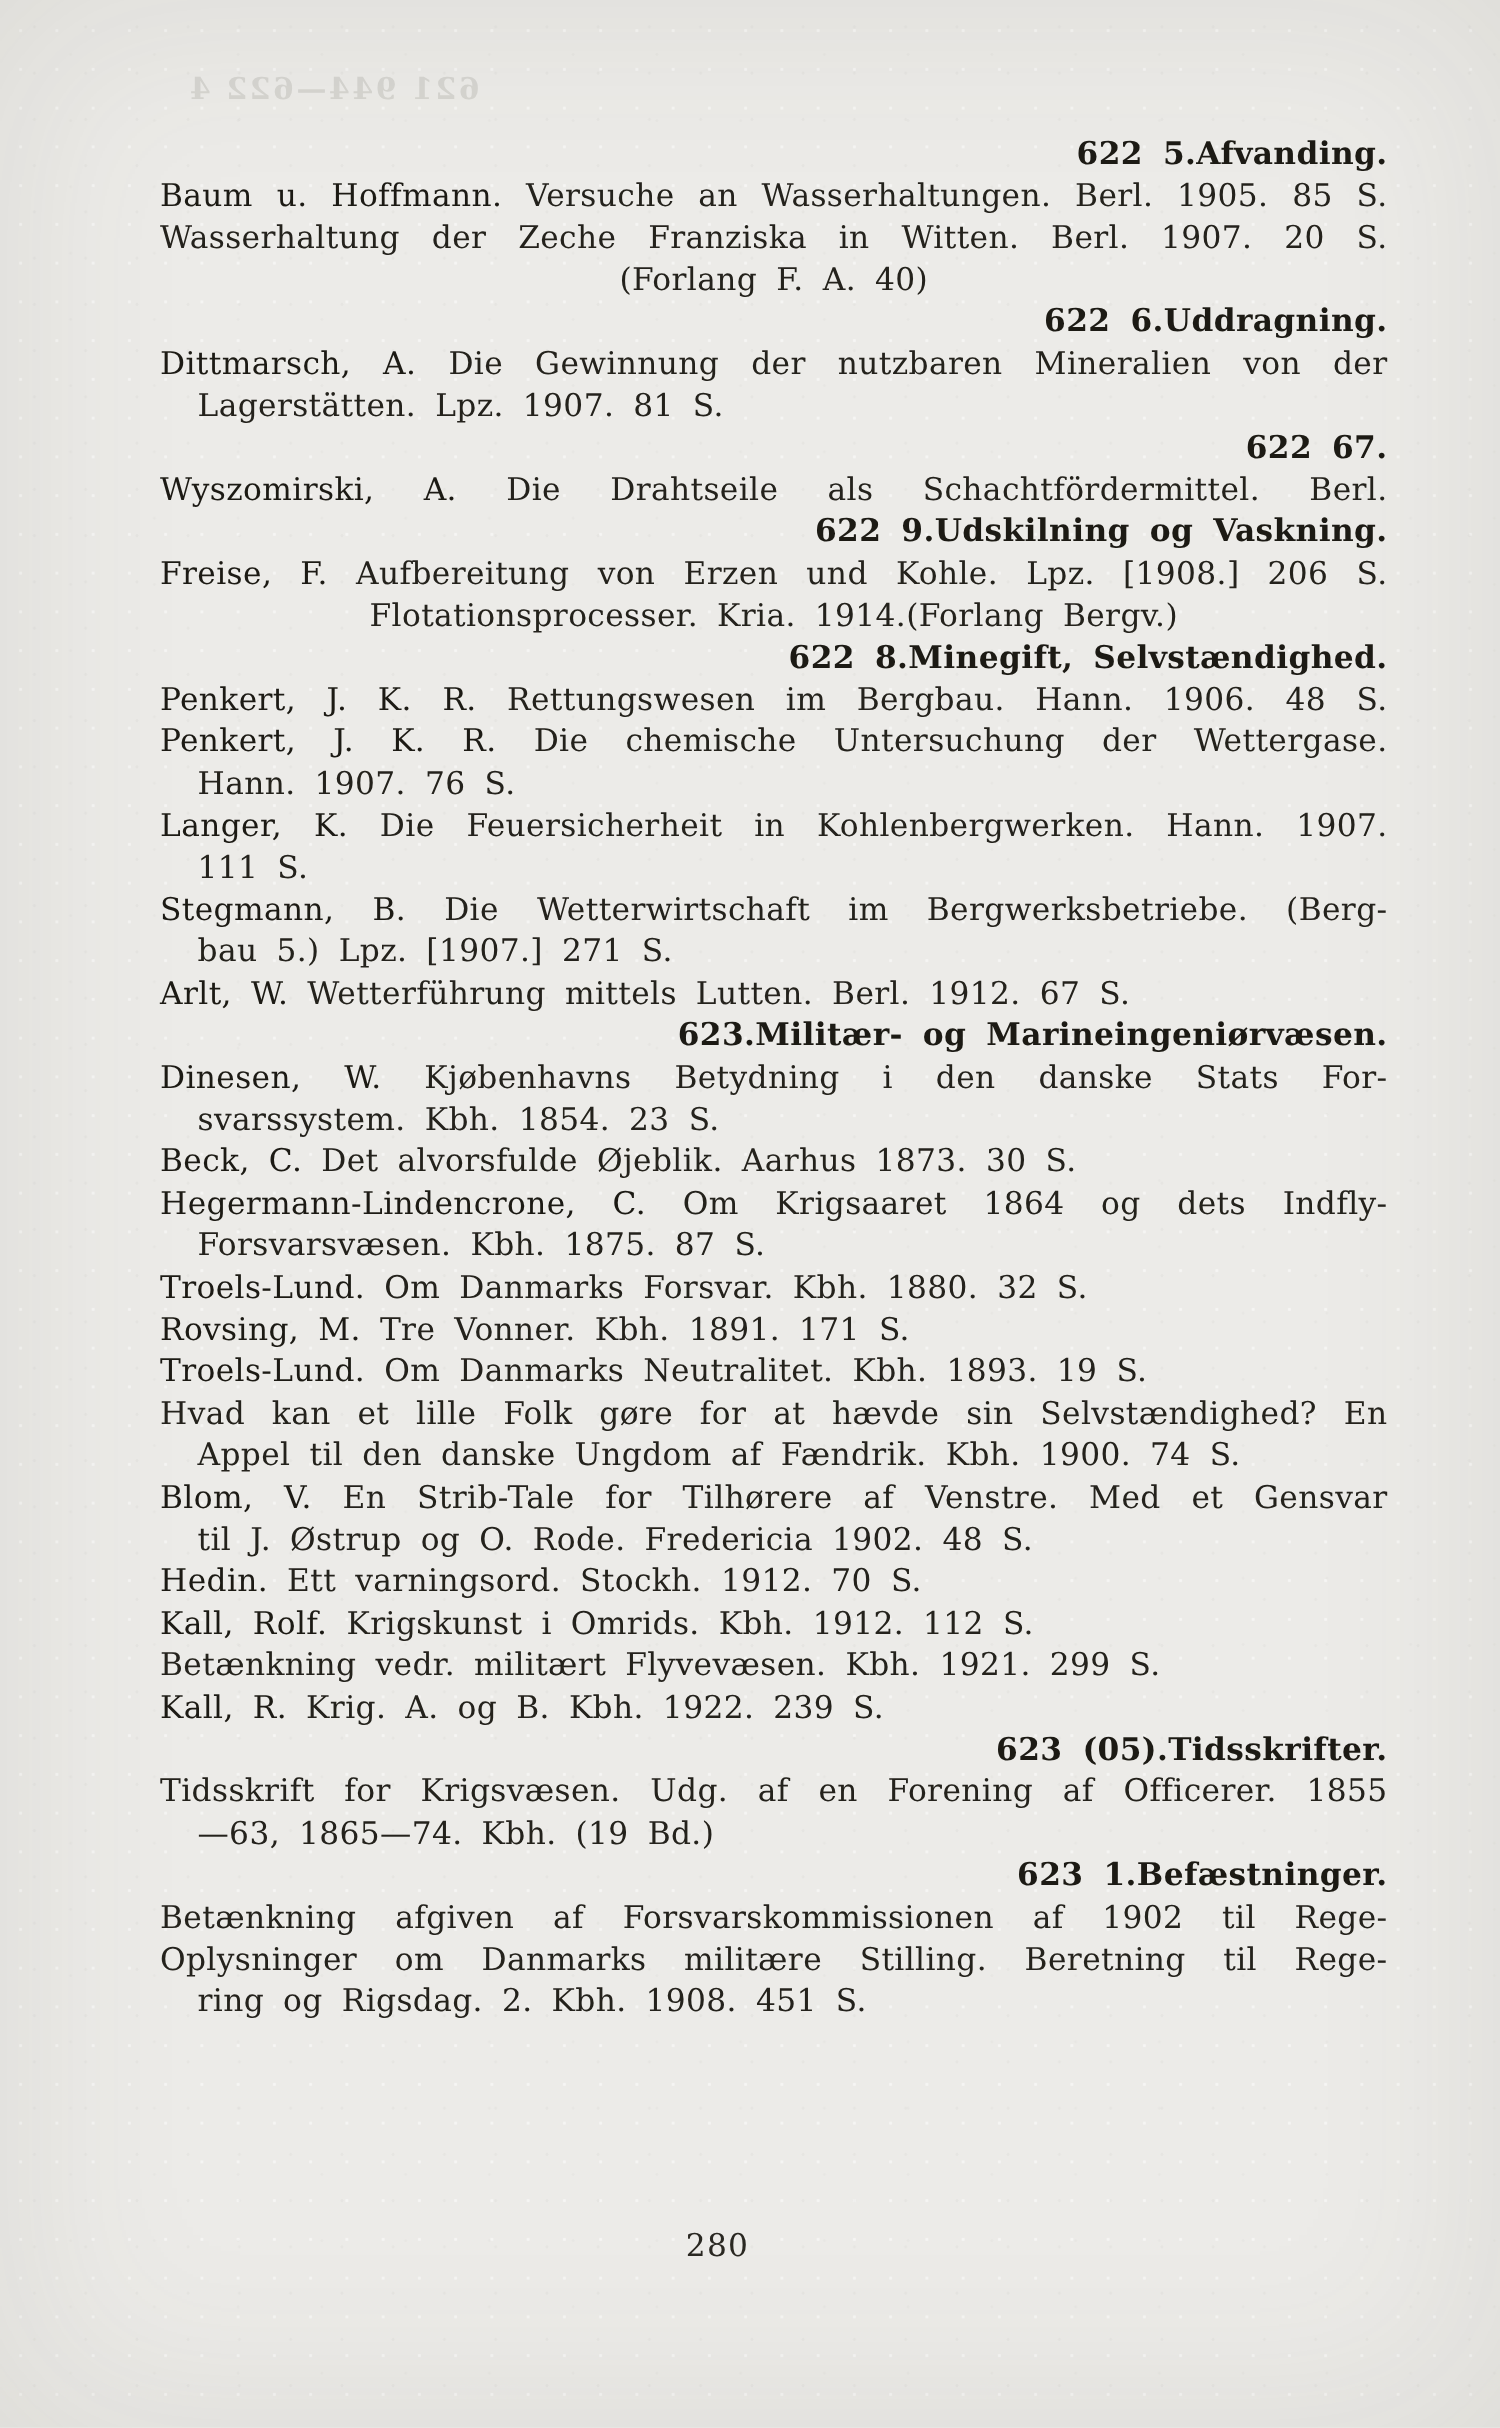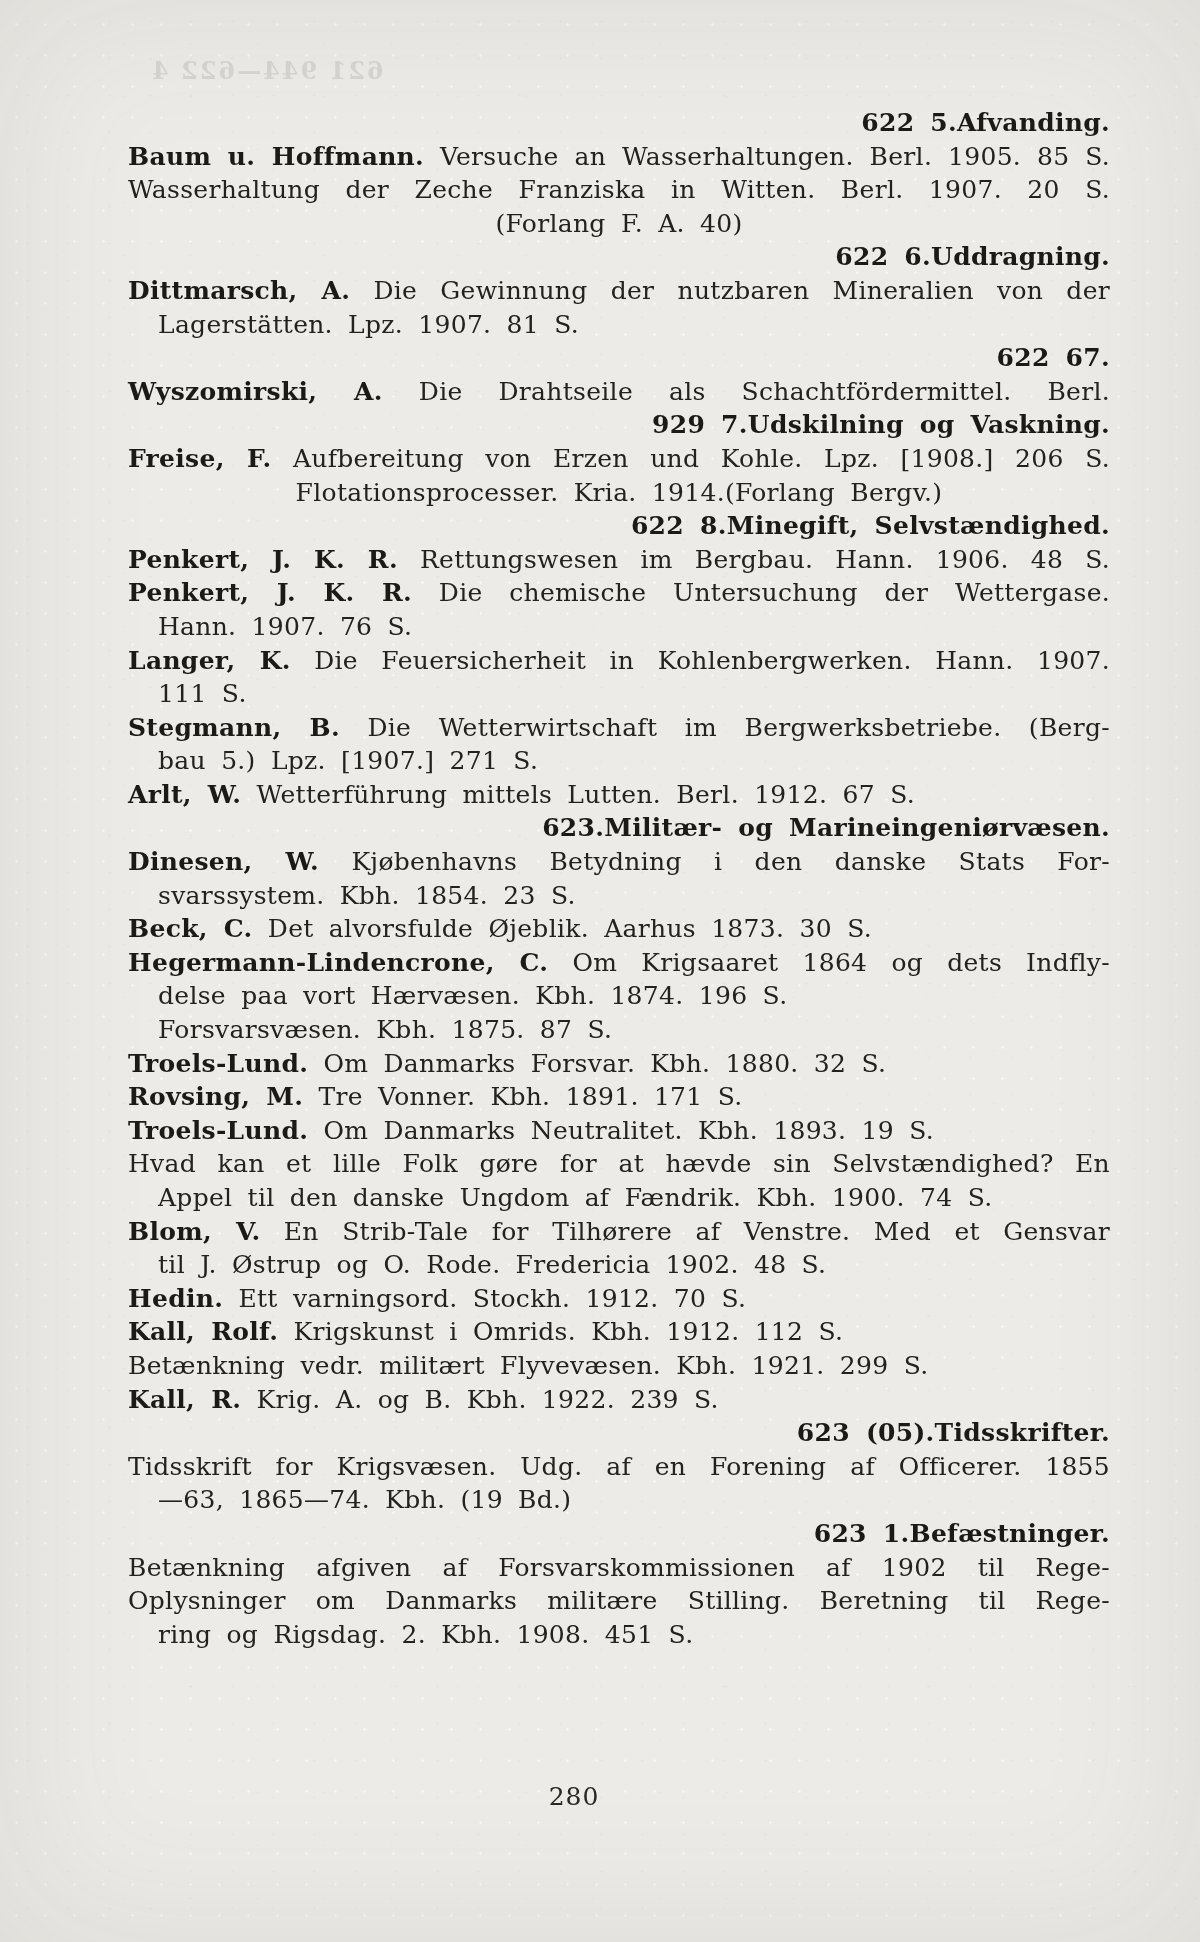--- a/index.html
+++ b/index.html
@@ -41,21 +41,21 @@
   }
   .line {
     height: 33.6px;
     line-height: 33.6px;
     font-size: 25px;
     letter-spacing: 0.3px;
     word-spacing: 7px;
     white-space: normal;
     overflow: visible;
   }
-  .line strong { font-weight: 700; color: #1c1a14; }
+  .line strong { font-weight: 400; color: #1c1a14; }
   .entry.full {
     text-align: justify;
     text-align-last: justify;
   }
   .cont { padding-left: 30px; }
   .sec {
     display: flex;
     justify-content: flex-end;
     font-weight: 700;
     color: #1c1a14;
@@ -95,21 +95,21 @@
         <span>Uddragning.</span>
       </div>
       <div class="line entry full"><strong>Dittmarsch, A.</strong><span> Die Gewinnung der nutzbaren Mineralien von der</span></div>
       <div class="line cont"><span>Lagerstätten. Lpz. 1907. 81 S.</span></div>
       <div class="line sec">
         <span>622 67.</span>
         <span></span>
       </div>
       <div class="line entry full"><strong>Wyszomirski, A.</strong><span> Die Drahtseile als Schachtfördermittel. Berl.</span></div>
       <div class="line sec">
-        <span>929 7.</span>
+        <span>622 9.</span>
         <span>Udskilning og Vaskning.</span>
       </div>
       <div class="line entry full"><strong>Freise, F.</strong><span> Aufbereitung von Erzen und Kohle. Lpz. [1908.] 206 S.</span></div>
       <div class="line split">
         <span>Flotationsprocesser. Kria. 1914.</span>
         <span>(Forlang Bergv.)</span>
       </div>
       <div class="line sec">
         <span>622 8.</span>
         <span>Minegift, Selvstændighed.</span>
@@ -123,21 +123,20 @@
       <div class="line cont"><span>bau 5.) Lpz. [1907.] 271 S.</span></div>
       <div class="line entry"><strong>Arlt, W.</strong><span> Wetterführung mittels Lutten. Berl. 1912. 67 S.</span></div>
       <div class="line sec">
         <span>623.</span>
         <span>Militær- og Marineingeniørvæsen.</span>
       </div>
       <div class="line entry full"><strong>Dinesen, W.</strong><span> Kjøbenhavns Betydning i den danske Stats For-</span></div>
       <div class="line cont"><span>svarssystem. Kbh. 1854. 23 S.</span></div>
       <div class="line entry"><strong>Beck, C.</strong><span> Det alvorsfulde Øjeblik. Aarhus 1873. 30 S.</span></div>
       <div class="line entry full"><strong>Hegermann-Lindencrone, C.</strong><span> Om Krigsaaret 1864 og dets Indfly-</span></div>
-      <div class="line cont"><span>delse paa vort Hærvæsen. Kbh. 1874. 196 S.</span></div>
       <div class="line cont"><span>Forsvarsvæsen. Kbh. 1875. 87 S.</span></div>
       <div class="line entry"><strong>Troels-Lund.</strong><span> Om Danmarks Forsvar. Kbh. 1880. 32 S.</span></div>
       <div class="line entry"><strong>Rovsing, M.</strong><span> Tre Vonner. Kbh. 1891. 171 S.</span></div>
       <div class="line entry"><strong>Troels-Lund.</strong><span> Om Danmarks Neutralitet. Kbh. 1893. 19 S.</span></div>
       <div class="line entry full"><span>Hvad kan et lille Folk gøre for at hævde sin Selvstændighed? En</span></div>
       <div class="line cont"><span>Appel til den danske Ungdom af Fændrik. Kbh. 1900. 74 S.</span></div>
       <div class="line entry full"><strong>Blom, V.</strong><span> En Strib-Tale for Tilhørere af Venstre. Med et Gensvar</span></div>
       <div class="line cont"><span>til J. Østrup og O. Rode. Fredericia 1902. 48 S.</span></div>
       <div class="line entry"><strong>Hedin.</strong><span> Ett varningsord. Stockh. 1912. 70 S.</span></div>
       <div class="line entry"><strong>Kall, Rolf.</strong><span> Krigskunst i Omrids. Kbh. 1912. 112 S.</span></div>

